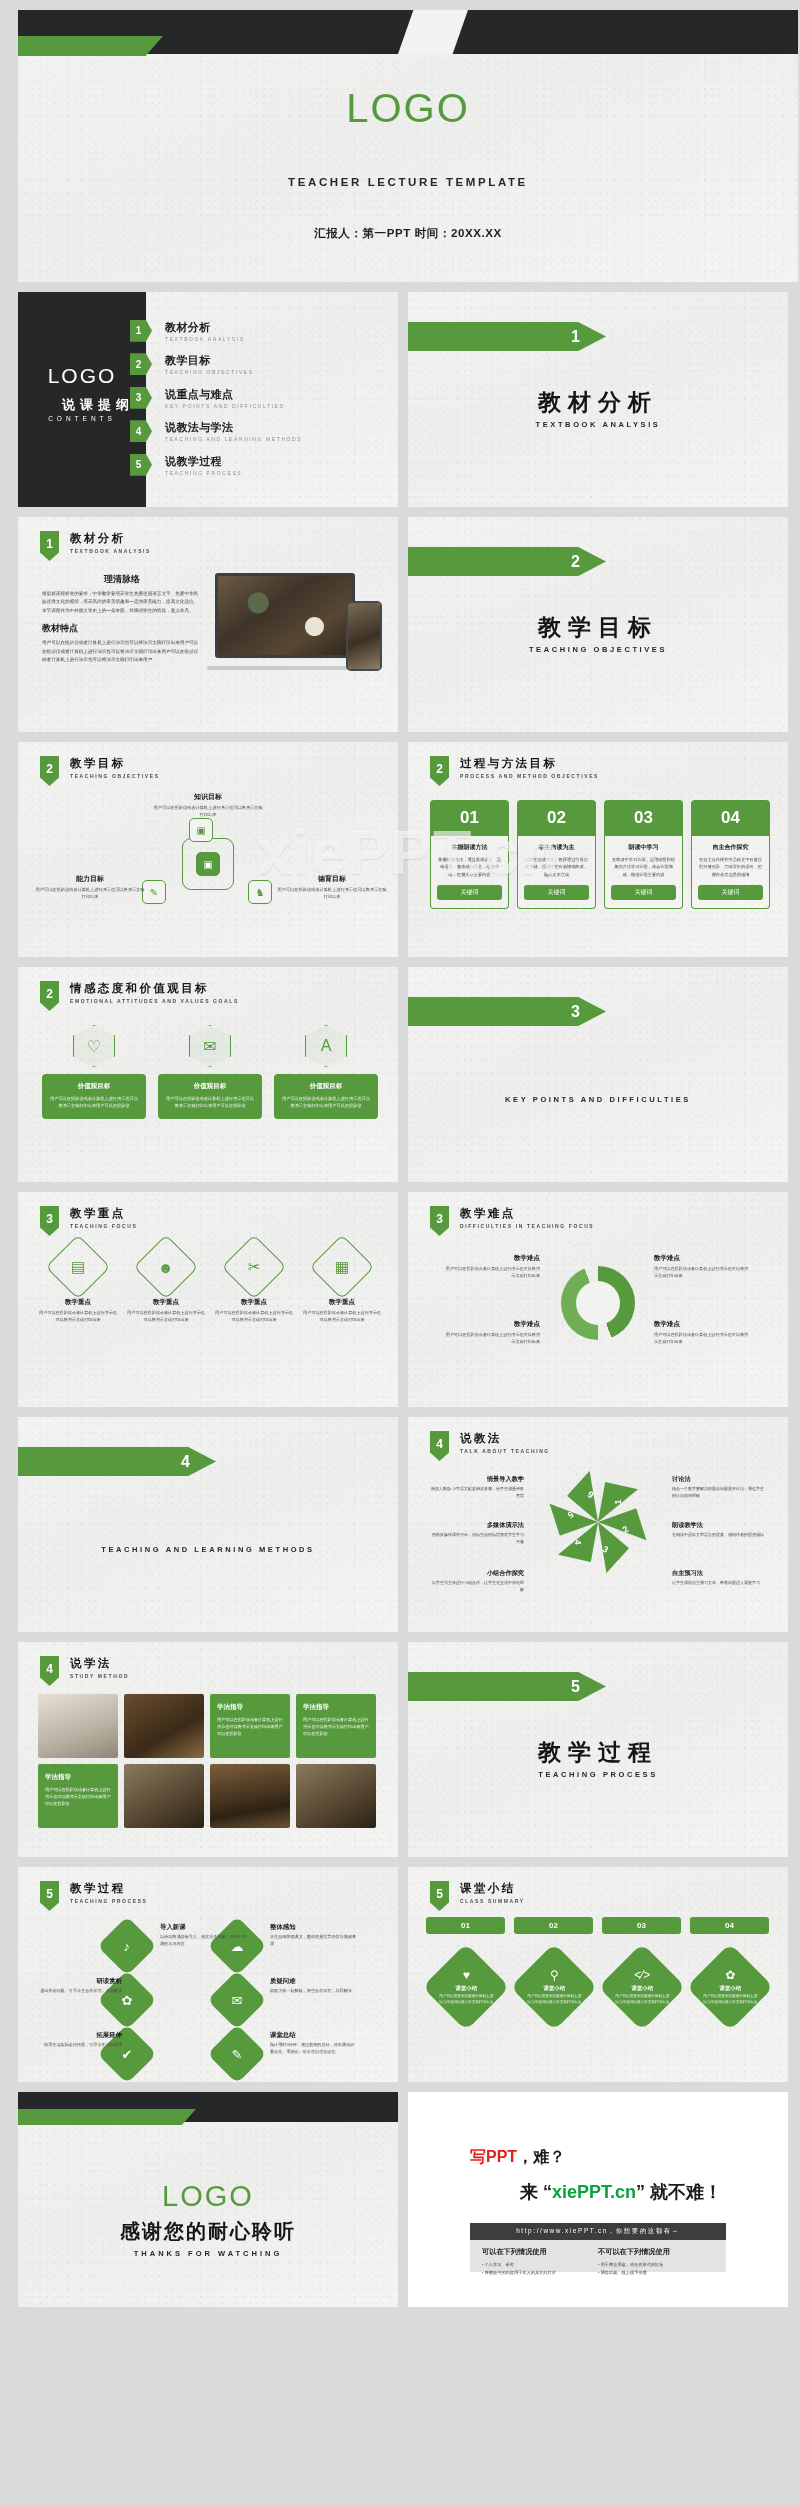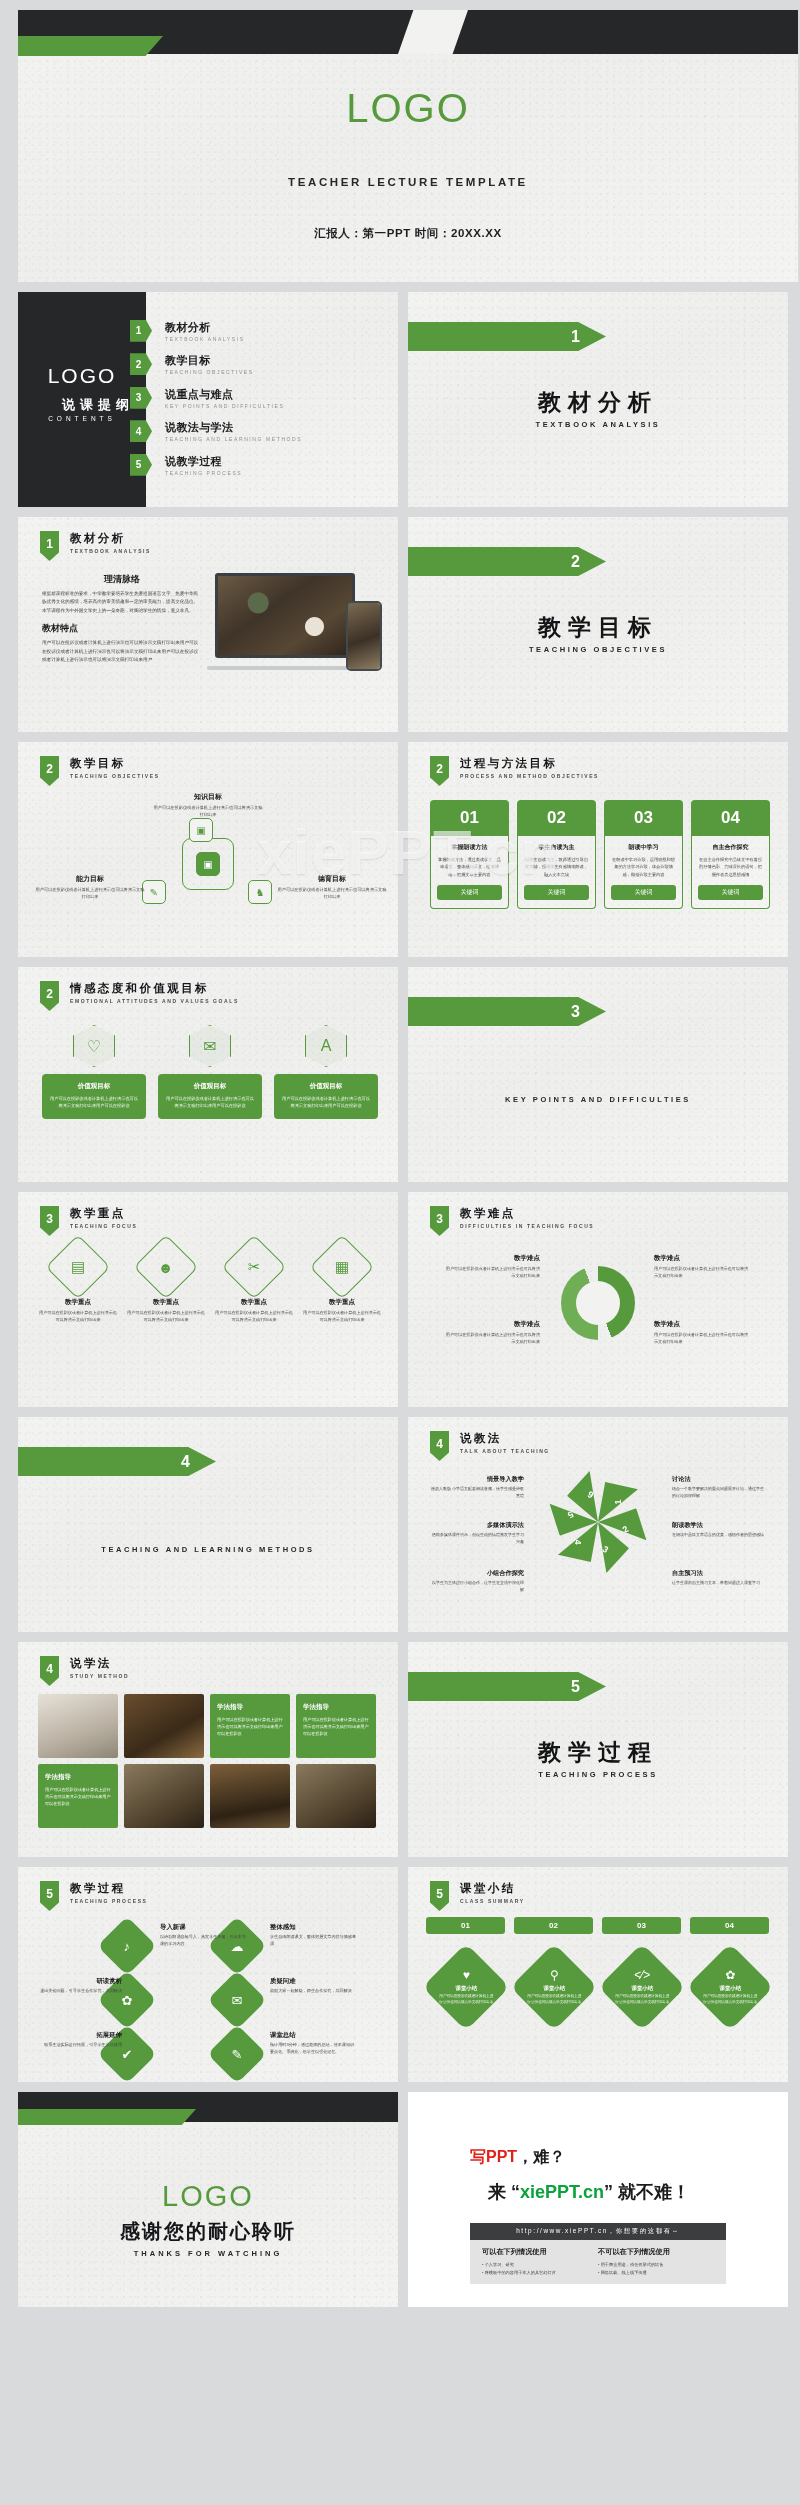--- a/index.html
+++ b/index.html
@@ -217,26 +217,26 @@
      font-size:29px; letter-spacing:2px; }
   .th-cn { position:absolute; top:126px; width:100%; text-align:center; font-size:20px;
      font-weight:bold; color:#15161a; letter-spacing:2px; }
   .th-en { position:absolute; top:157px; width:100%; text-align:center; font-size:7.5px;
      font-weight:bold; color:#262729; letter-spacing:3px; }
 
   
   #s-ad { background:#fff; }
   .ad-l1 { position:absolute; left:62px; top:55px; font-size:16px; font-weight:bold; color:#1a1b1d; }
   .ad-l1 .red { color:#e21f19; }
-  .ad-l2 { position:absolute; left:80px; top:88px; font-size:18px; font-weight:bold; color:#1a1b1d; }
+  .ad-l2 { position:absolute; left:112px; top:88px; font-size:18px; font-weight:bold; color:#1a1b1d; }
   .ad-l2 .grn { color:#0aa23c; }
   .ad-url { position:absolute; left:62px; top:131px; width:256px; height:17px; background:#3c3d3f;
      color:#fff; font-size:6.4px; letter-spacing:1.6px;
      display:flex; align-items:center; justify-content:center; }
-  .ad-box { position:absolute; left:62px; top:148px; width:256px; height:44px; background:#e3e3e3;
+  .ad-box { position:absolute; left:62px; top:148px; width:256px; height:32px; background:#e3e3e3;
      display:flex; padding:7px 12px; }
   .ad-col { width:50%; }
   .ad-col .h { font-size:7.2px; font-weight:bold; color:#1a1b1d; margin-bottom:4px; }
   .ad-col .li { font-size:4.2px; color:#3f4042; line-height:1.9; }
 
   
   .wm { position:absolute; left:0; top:806px; width:800px; text-align:center; z-index:30;
      font-size:63px; font-weight:bold; color:rgba(255,255,255,.62); letter-spacing:1px;
      text-shadow:0 1px 2px rgba(0,0,0,.10); pointer-events:none; }
 </style>

